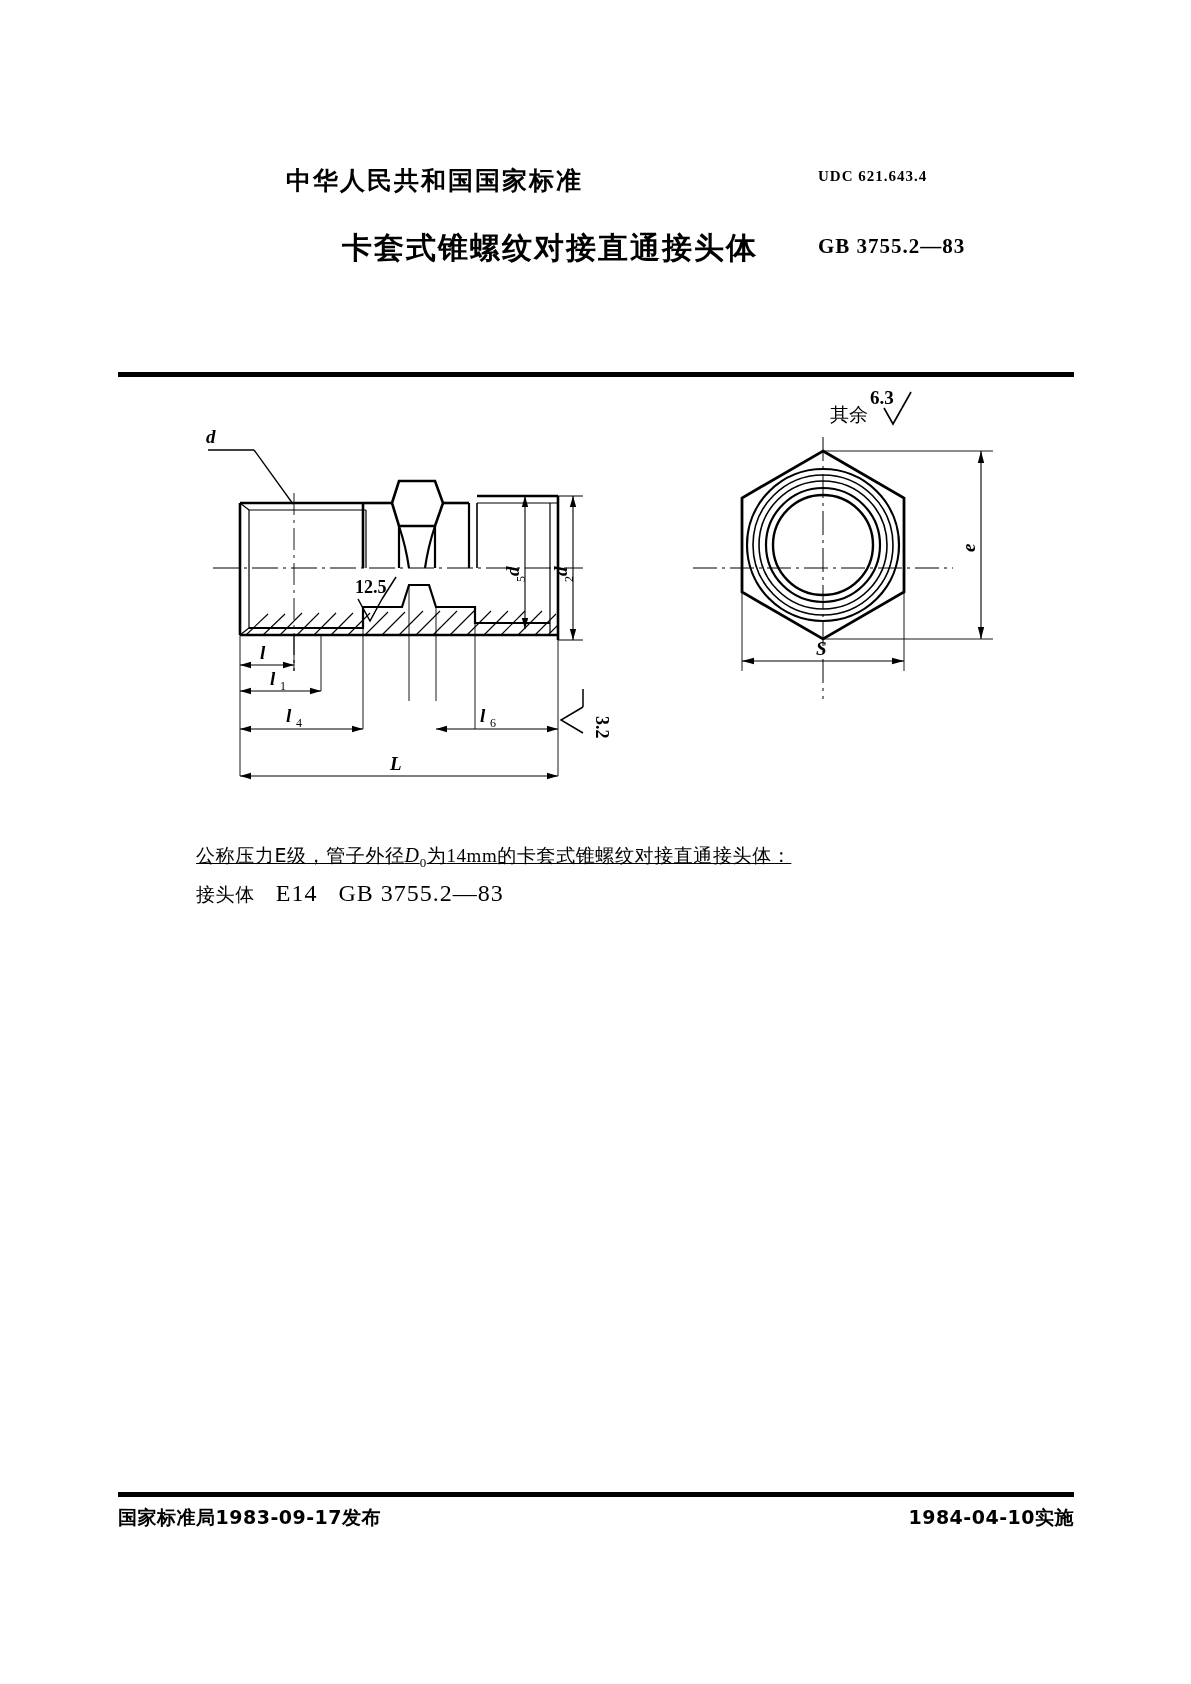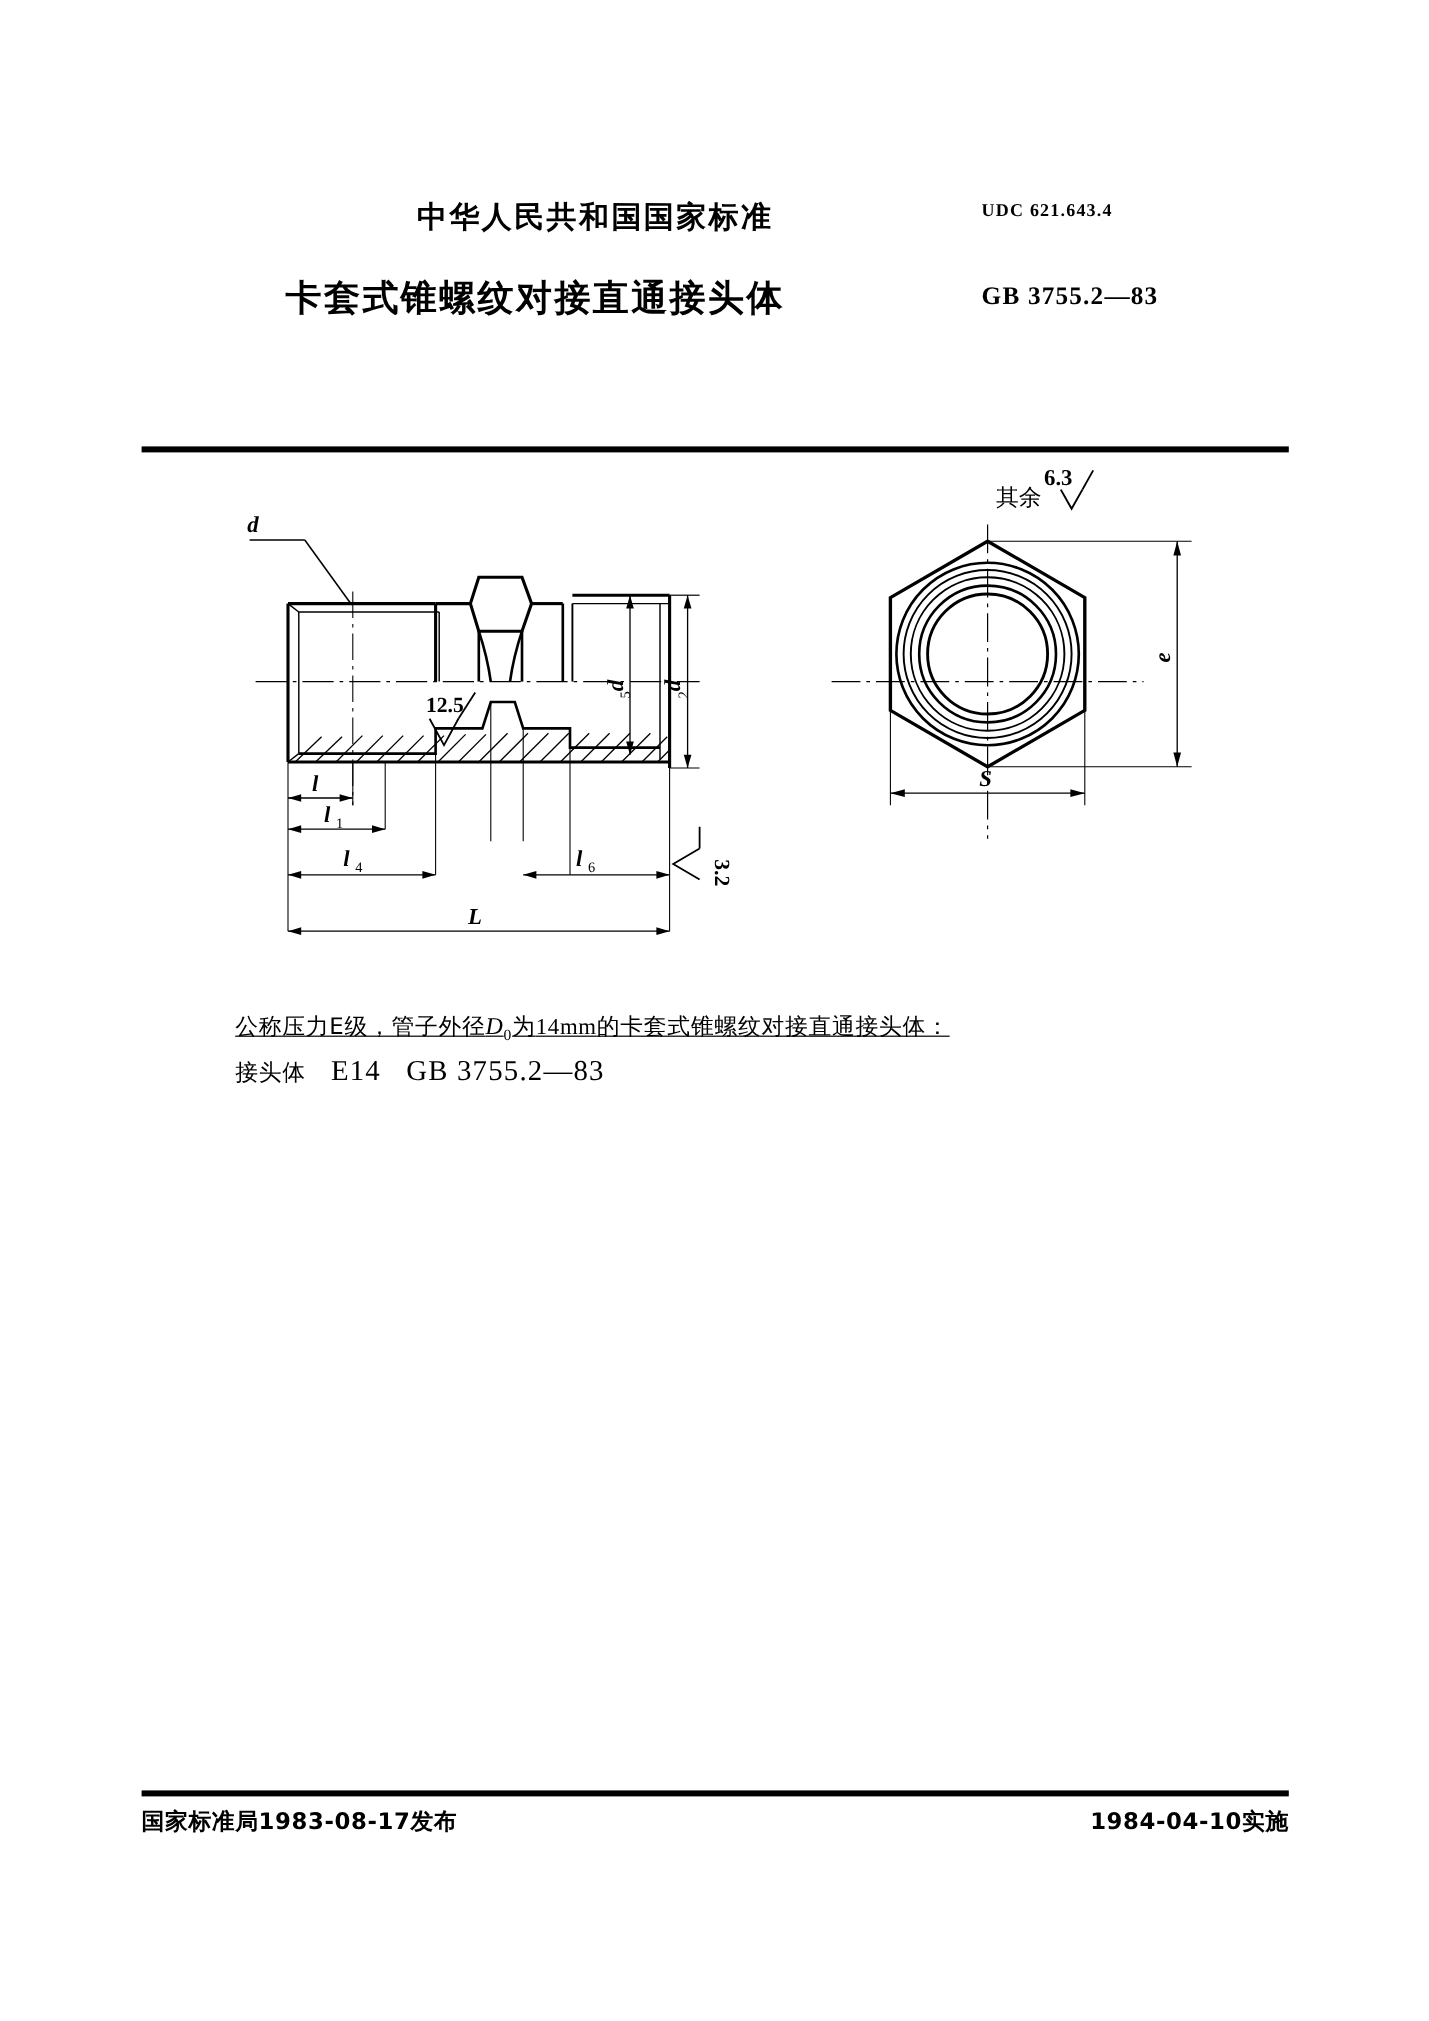--- a/index.html
+++ b/index.html
@@ -28,21 +28,21 @@
     left: 118px;
     top: 150px;
     width: 956px;
     height: 200px;
   }
   .hdr-national {
     position: absolute;
     left: 168px;
     top: 14px;
     width: 420px;
-    text-align: center;
+    text-align: left;
     font-family: "DejaVu Sans", sans-serif;
     font-weight: bold;
     font-size: 25px;
     letter-spacing: 2px;
     color: #000;
   }
   .hdr-udc {
     position: absolute;
     left: 700px;
     top: 18px;
@@ -50,21 +50,21 @@
     font-weight: bold;
     font-size: 15px;
     letter-spacing: 1px;
     white-space: nowrap;
   }
   .hdr-title {
     position: absolute;
     left: 120px;
     top: 78px;
     width: 520px;
-    text-align: left;
+    text-align: right;
     font-family: "DejaVu Sans", sans-serif;
     font-weight: bold;
     font-size: 30px;
     letter-spacing: 2px;
   }
   .hdr-stdno {
     position: absolute;
     left: 700px;
     top: 84px;
     font-family: "Liberation Serif", serif;
@@ -403,17 +403,17 @@
       <span>公称压力E级，管子外径</span><span class="ital">D</span><span class="sub">0</span><span>为</span><span class="rom">14mm</span><span>的卡套式锥螺纹对接直通接头体：</span>
     </div>
     <div class="mark-desig">
       <span>接头体</span><span class="code">&nbsp;&nbsp;&nbsp;</span><span class="code">E14</span><span class="code">&nbsp;&nbsp;&nbsp;</span><span class="code">GB  3755.2—83</span>
     </div>
   </div>
 
   <div class="rule-bottom"></div>
 
   <div class="footer">
-    <div class="footer-left">国家标准局1983-08-17发布</div>
+    <div class="footer-left">国家标准局1983-09-17发布</div>
     <div class="footer-right">1984-04-10实施</div>
   </div>
 
 </div>
 
 </body></html>

